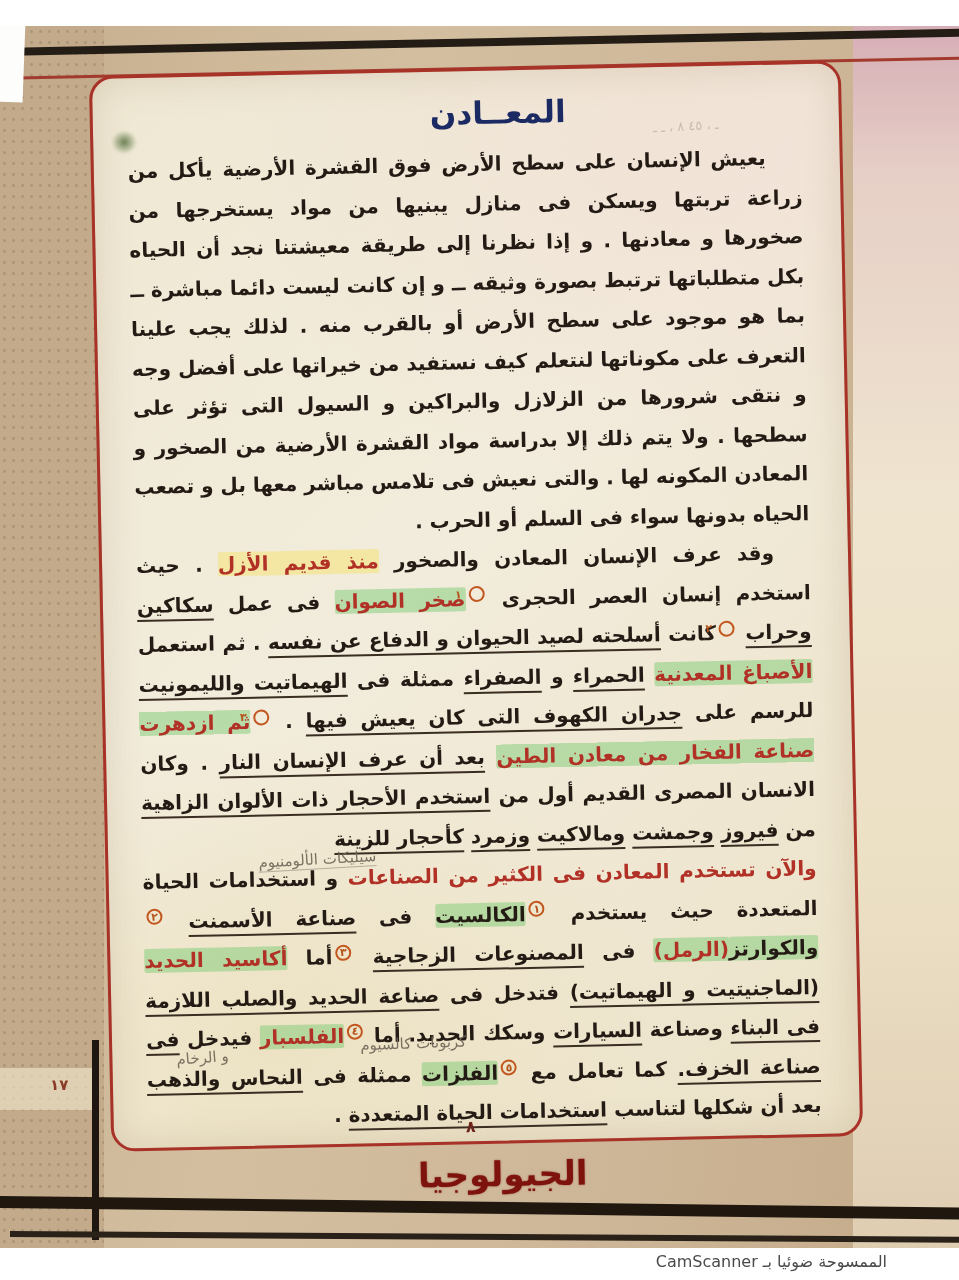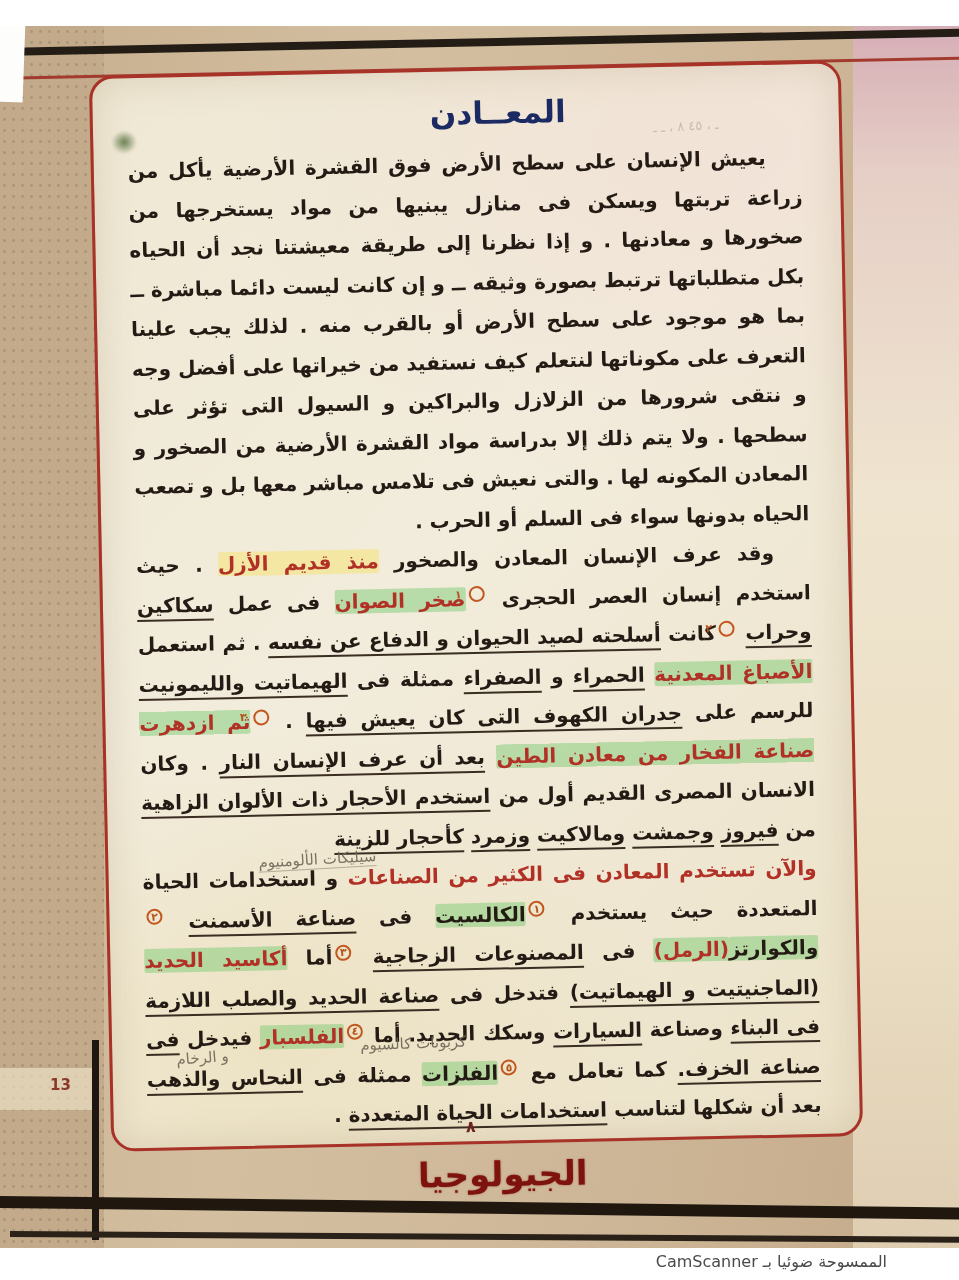--- a/index.html
+++ b/index.html
@@ -107,21 +107,21 @@
 
         <span class="hw hw-feldspar">سيليكات الألومنيوم</span>
         <span class="hw hw-calcite">كربونات كالسيوم</span>
         <span class="hw hw-marble">و الرخام</span>
 
         <span class="page-number">٨</span>
       </div>
     </div>
 
     <div class="vline-left"></div>
-    <span class="margin-number">13</span>
+    <span class="margin-number">١٧</span>
 
     <span class="book-title">الجيولوجيا</span>
     <div class="thick-black-line"></div>
     <div class="bottom-thin-line"></div>
   </div>
 
   <div class="footer">
     <span class="footer-text">الممسوحة ضوئيا بـ CamScanner</span>
   </div>
 

